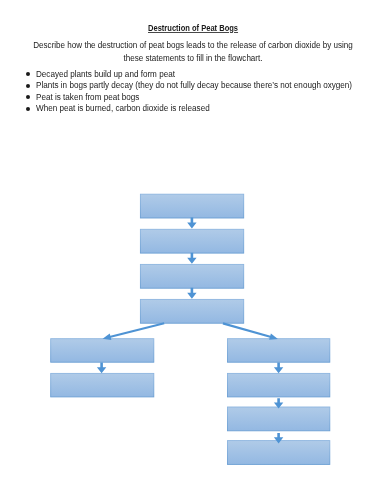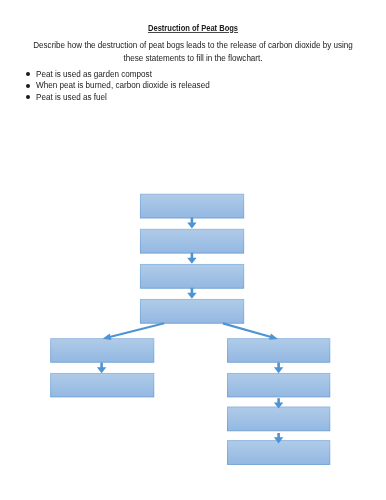--- a/index.html
+++ b/index.html
@@ -24,23 +24,24 @@
                      background:#1a1a1a; border-radius:50%; }
   .chart { position:absolute; left:0; top:0; width:386px; height:500px; }
 </style>
 </head>
 <body>
 
 <div class="page">
   <div class="title"><span>Destruction of Peat Bogs</span></div>
   <div class="intro">Describe how the destruction of peat bogs leads to the release of carbon dioxide by using these statements to fill in the flowchart.</div>
   <ul class="bullets">
-      <li><span class="dot"></span><span class="txt">Peat is used as garden compost</span></li>
+      <li><span class="dot"></span><span class="txt">Decayed plants build up and form peat</span></li>
+      <li><span class="dot"></span><span class="txt">Plants in bogs partly decay (they do not fully decay because there’s not enough oxygen)</span></li>
+      <li><span class="dot"></span><span class="txt">Peat is taken from peat bogs</span></li>
       <li><span class="dot"></span><span class="txt">When peat is burned, carbon dioxide is released</span></li>
-      <li><span class="dot"></span><span class="txt">Peat is used as fuel</span></li>
     </ul>
   <svg class="chart" viewBox="0 0 386 500" width="386" height="500">
       <defs>
         <linearGradient id="boxgrad" x1="0" y1="0" x2="0" y2="1">
           <stop offset="0" stop-color="#b0cbe8"></stop>
           <stop offset="1" stop-color="#93b8e2"></stop>
         </linearGradient>
         <linearGradient id="boxstroke" x1="0" y1="0" x2="0" y2="1">
           <stop offset="0" stop-color="#8db5df"></stop>
           <stop offset="1" stop-color="#6a9ed3"></stop>

